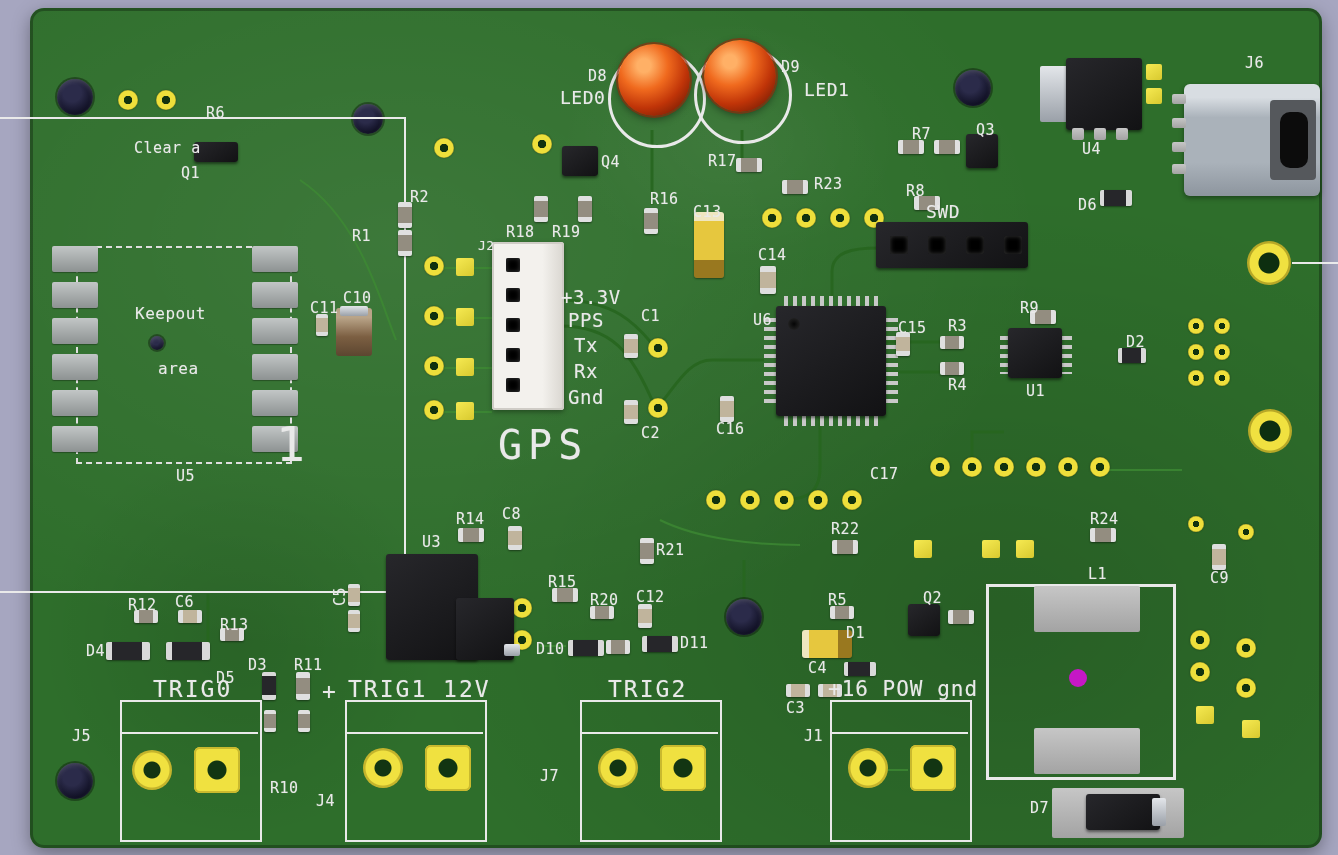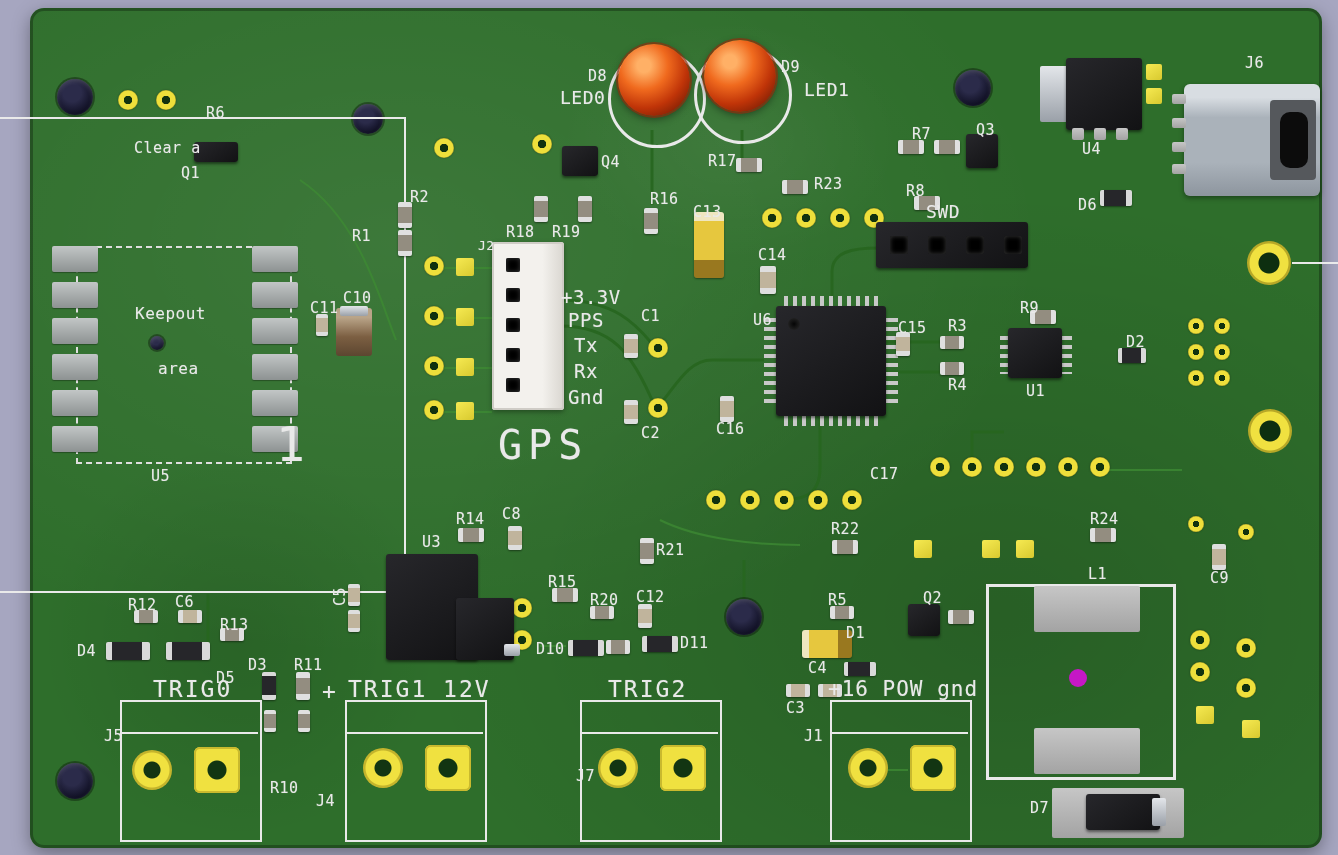--- a/index.html
+++ b/index.html
@@ -338,21 +338,21 @@
   <i class="lbl" style="left:948px;top:376px">R4</i>
   <i class="lbl" style="left:641px;top:307px">C1</i>
   <i class="lbl" style="left:641px;top:424px">C2</i>
   <i class="lbl" style="left:716px;top:420px">C16</i>
   <i class="lbl" style="left:870px;top:465px">C17</i>
   <i class="lbl" style="left:831px;top:520px">R22</i>
   <i class="lbl" style="left:1090px;top:510px">R24</i>
   <i class="lbl" style="left:1210px;top:569px">C9</i>
   <i class="lbl s16" style="left:135px;top:304px">Keepout</i>
   <i class="lbl s16" style="left:158px;top:359px">area</i>
-  <i class="lbl" style="left:151px;top:467px">U5</i>
+  <i class="lbl" style="left:176px;top:467px">U5</i>
   <i class="lbl s48" style="left:276px;top:416px">1</i>
   <i class="lbl" style="left:310px;top:299px">C11</i>
   <i class="lbl" style="left:343px;top:289px">C10</i>
   <i class="lbl s13" style="left:478px;top:238px">J2</i>
   <i class="lbl s19" style="left:561px;top:286px">+3.3V</i>
   <i class="lbl s19" style="left:568px;top:309px">PPS</i>
   <i class="lbl s19" style="left:574px;top:334px">Tx</i>
   <i class="lbl s19" style="left:574px;top:360px">Rx</i>
   <i class="lbl s19" style="left:568px;top:386px">Gnd</i>
   <i class="lbl s40" style="left:498px;top:422px">GPS</i>
@@ -362,33 +362,33 @@
   <i class="lbl rot" style="left:331px;top:606px">C5</i>
   <i class="lbl" style="left:548px;top:573px">R15</i>
   <i class="lbl" style="left:590px;top:591px">R20</i>
   <i class="lbl" style="left:636px;top:588px">C12</i>
   <i class="lbl" style="left:536px;top:640px">D10</i>
   <i class="lbl" style="left:680px;top:634px">D11</i>
   <i class="lbl" style="left:656px;top:541px">R21</i>
   <i class="lbl" style="left:128px;top:596px">R12</i>
   <i class="lbl" style="left:175px;top:593px">C6</i>
   <i class="lbl" style="left:220px;top:616px">R13</i>
-  <i class="lbl" style="left:77px;top:642px">D4</i>
+  <i class="lbl" style="left:86px;top:642px">D4</i>
   <i class="lbl" style="left:216px;top:669px">D5</i>
   <i class="lbl" style="left:248px;top:656px">D3</i>
   <i class="lbl" style="left:294px;top:656px">R11</i>
   <i class="lbl" style="left:270px;top:779px">R10</i>
   <i class="lbl s23" style="left:153px;top:676px">TRIG0</i>
   <i class="lbl s23" style="left:322px;top:678px">+</i>
   <i class="lbl s23" style="left:348px;top:676px">TRIG1 12V</i>
   <i class="lbl s23" style="left:608px;top:676px">TRIG2</i>
   <i class="lbl s21" style="left:828px;top:677px">+16 POW gnd</i>
-  <i class="lbl" style="left:104px;top:727px">J5</i>
+  <i class="lbl" style="left:72px;top:727px">J5</i>
   <i class="lbl" style="left:316px;top:792px">J4</i>
-  <i class="lbl" style="left:576px;top:767px">J7</i>
+  <i class="lbl" style="left:540px;top:767px">J7</i>
   <i class="lbl" style="left:804px;top:727px">J1</i>
   <i class="lbl" style="left:828px;top:591px">R5</i>
   <i class="lbl" style="left:923px;top:589px">Q2</i>
   <i class="lbl" style="left:846px;top:624px">D1</i>
   <i class="lbl" style="left:808px;top:659px">C4</i>
   <i class="lbl" style="left:786px;top:699px">C3</i>
   <i class="lbl" style="left:1088px;top:565px">L1</i>
   <i class="lbl" style="left:1030px;top:799px">D7</i>
 
   <i class="led" style="left:618px;top:44px;width:72px;height:72px"></i>

